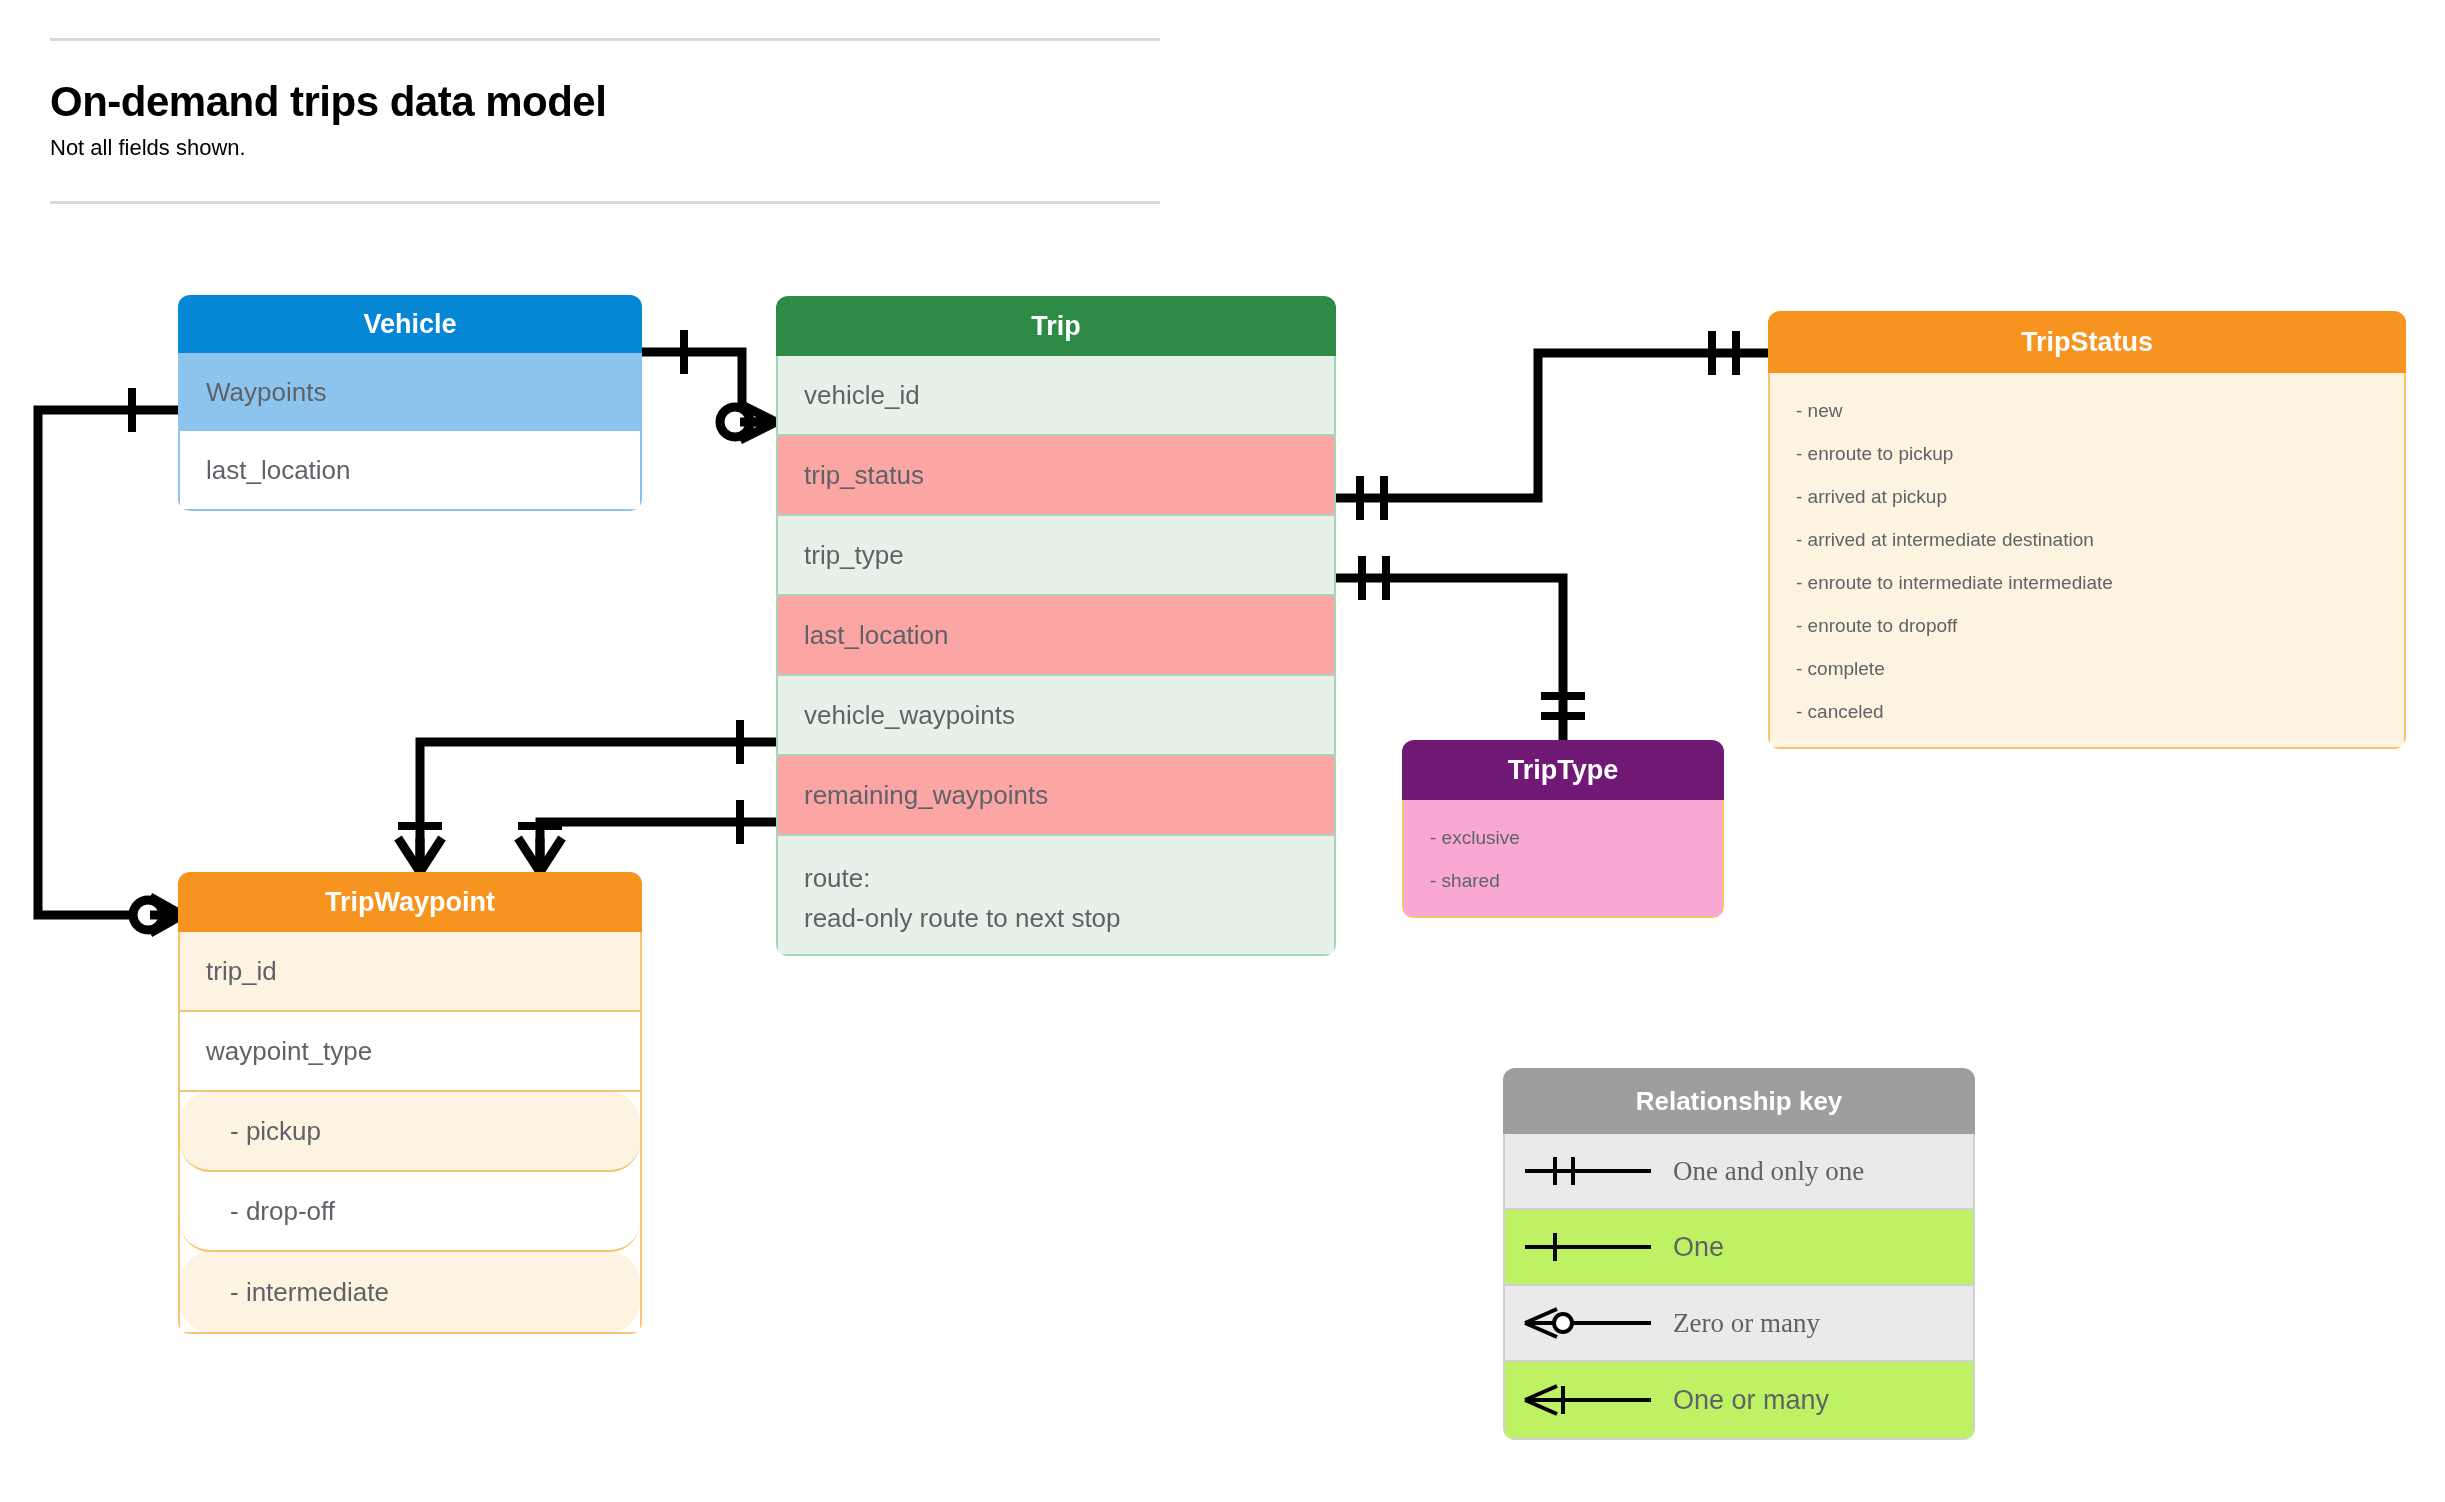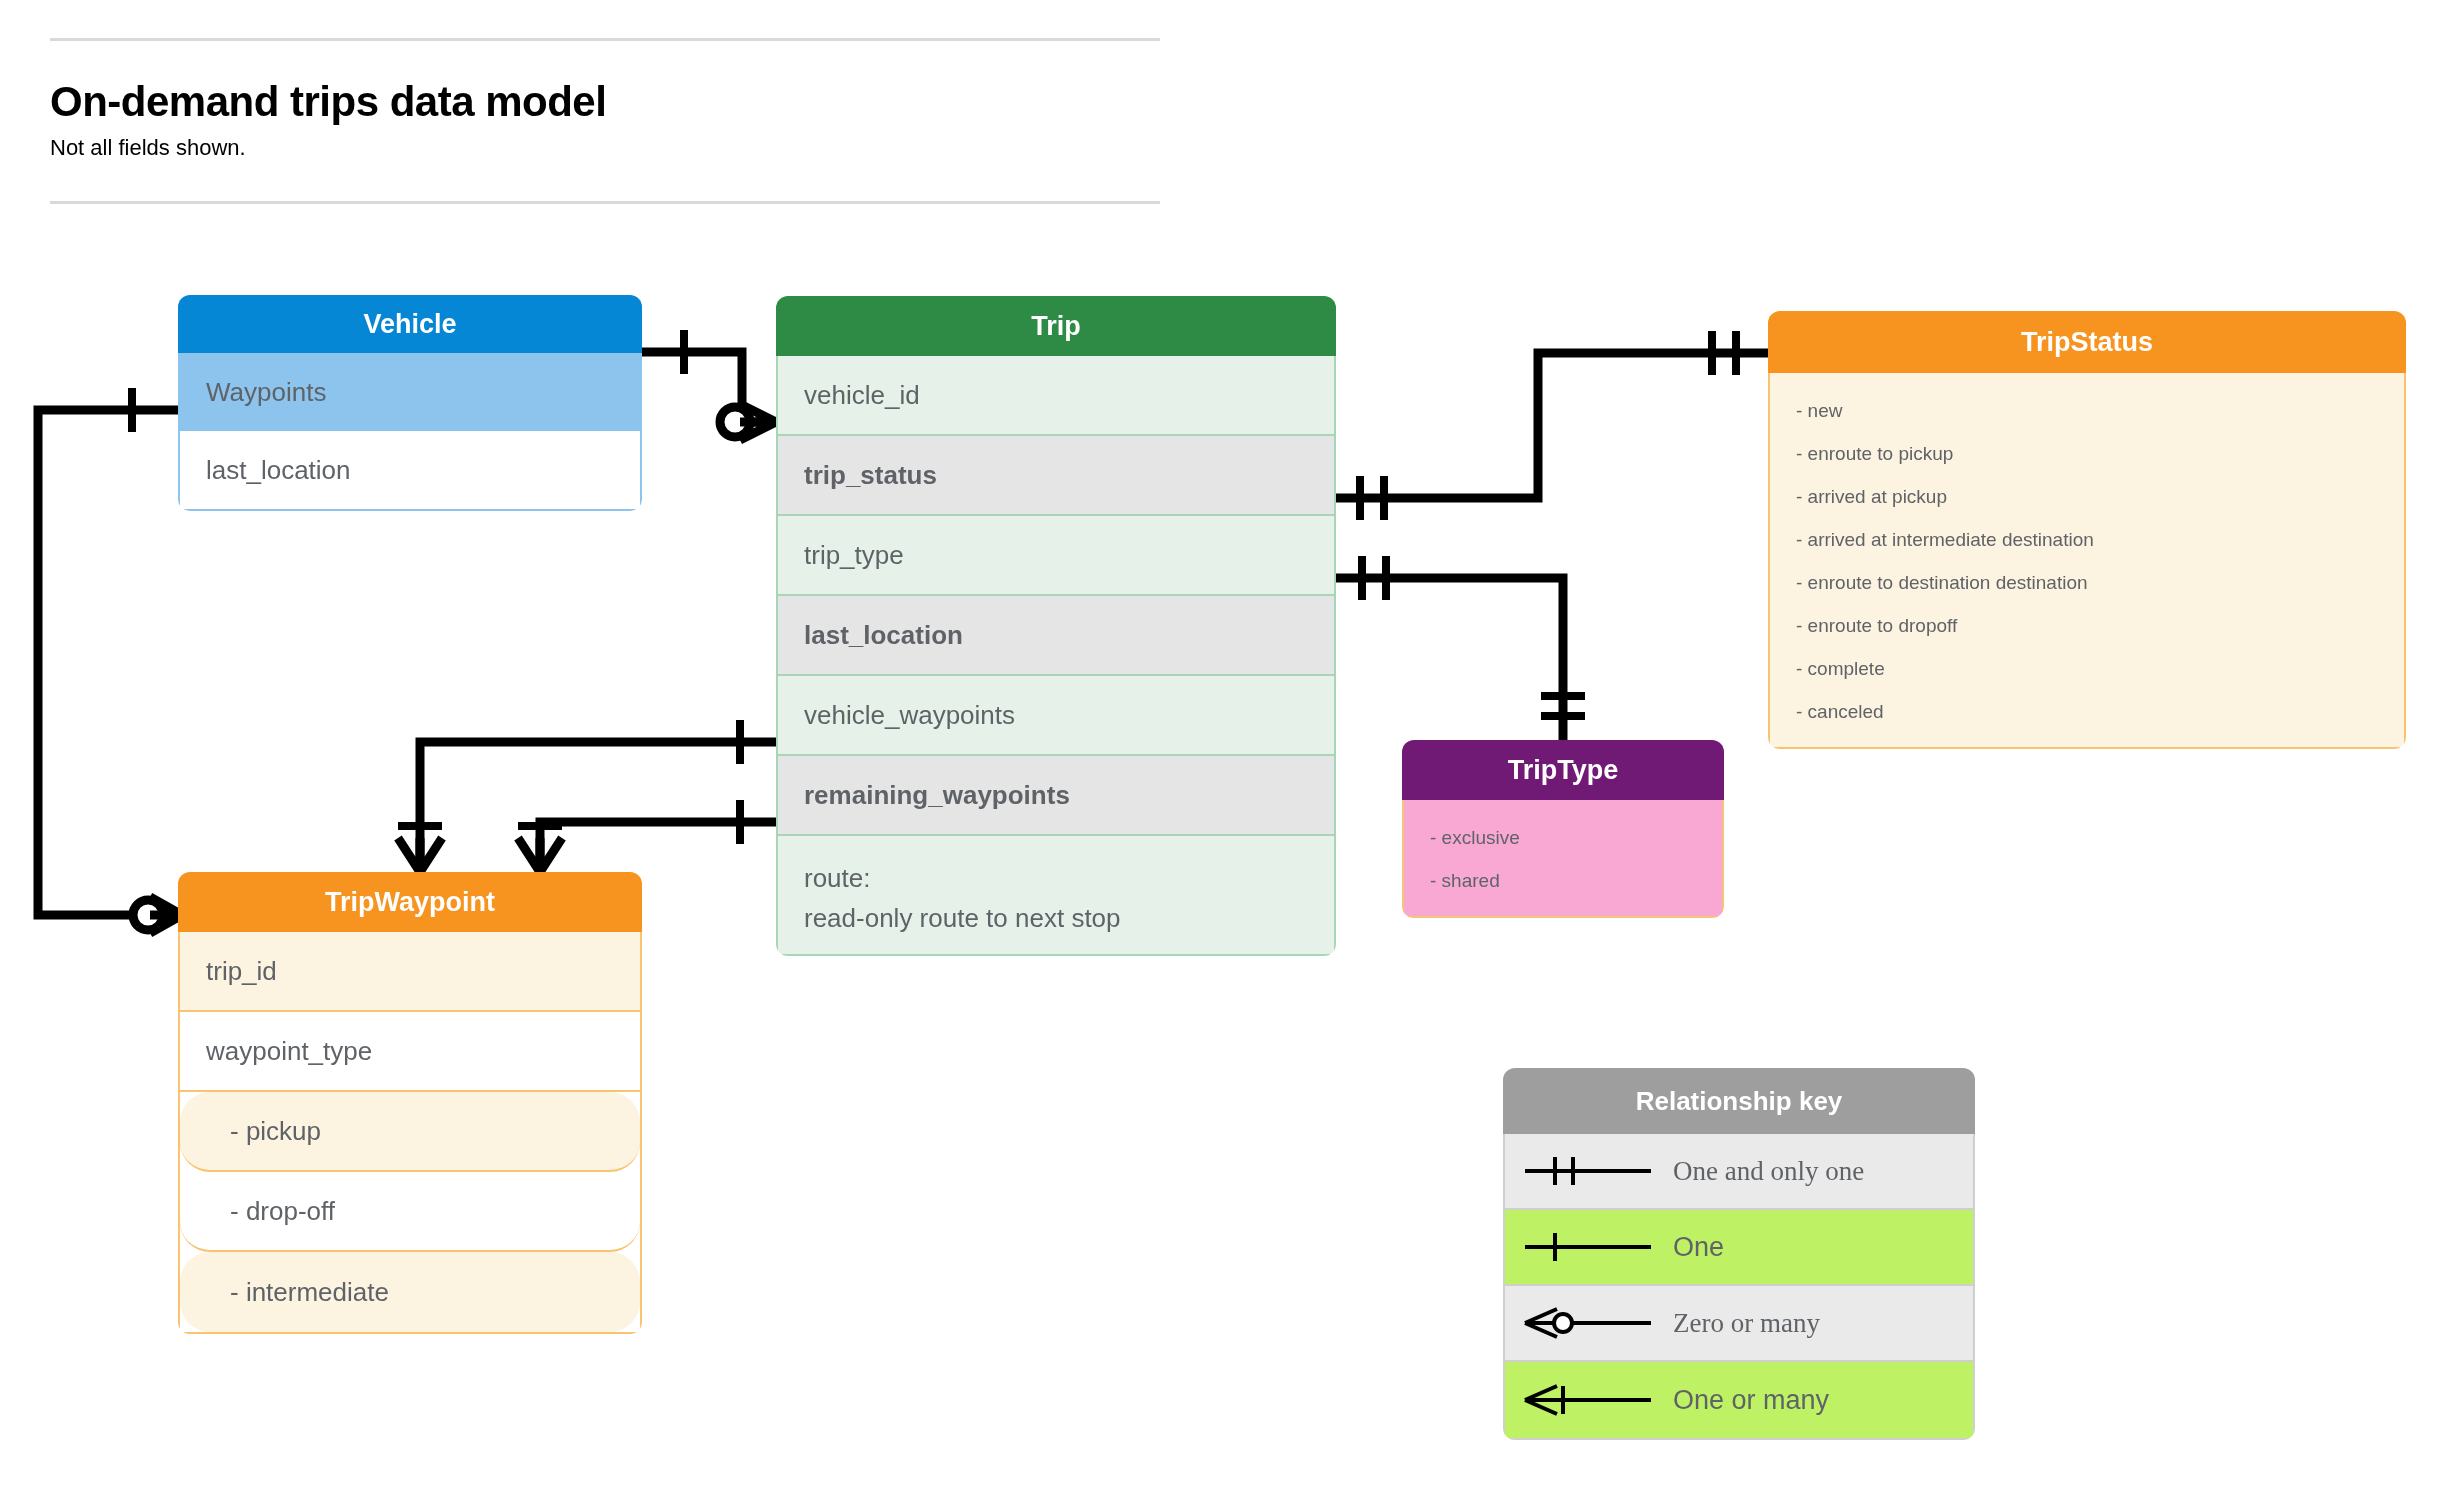--- a/index.html
+++ b/index.html
@@ -101,21 +101,21 @@
   #entity-trip .entity-body {
     border: 2px solid #A8D5B5;
     border-top: none;
     border-radius: 0 0 4px 4px;
   }
   #entity-trip .row {
     height: 80px;
     border-bottom: 2px solid #A8D5B5;
   }
   #entity-trip .row.alt { background: #E6F2E9; }
-  #entity-trip .row.plain { background: #e5e5e5; font-weight: bold; }
+  #entity-trip .row.plain { background: #fca5a5; }
   #entity-trip .row.multiline {
     height: 118px;
     border-bottom: none;
   }
 
   
   #entity-tripstatus {
     left: 1768px; top: 311px;
     width: 638px;
   }
@@ -289,21 +289,21 @@
   </div>
 </div>
 
 <div class="entity" id="entity-tripstatus">
   <div class="entity-header">TripStatus</div>
   <div class="entity-body">
     <div class="list-row">- new</div>
     <div class="list-row">- enroute to pickup</div>
     <div class="list-row">- arrived at pickup</div>
     <div class="list-row">- arrived at intermediate destination</div>
-    <div class="list-row">- enroute to destination destination</div>
+    <div class="list-row">- enroute to intermediate intermediate</div>
     <div class="list-row">- enroute to dropoff</div>
     <div class="list-row">- complete</div>
     <div class="list-row">- canceled</div>
   </div>
 </div>
 
 <div class="entity" id="entity-triptype">
   <div class="entity-header">TripType</div>
   <div class="entity-body">
     <div class="list-row">- exclusive</div>

